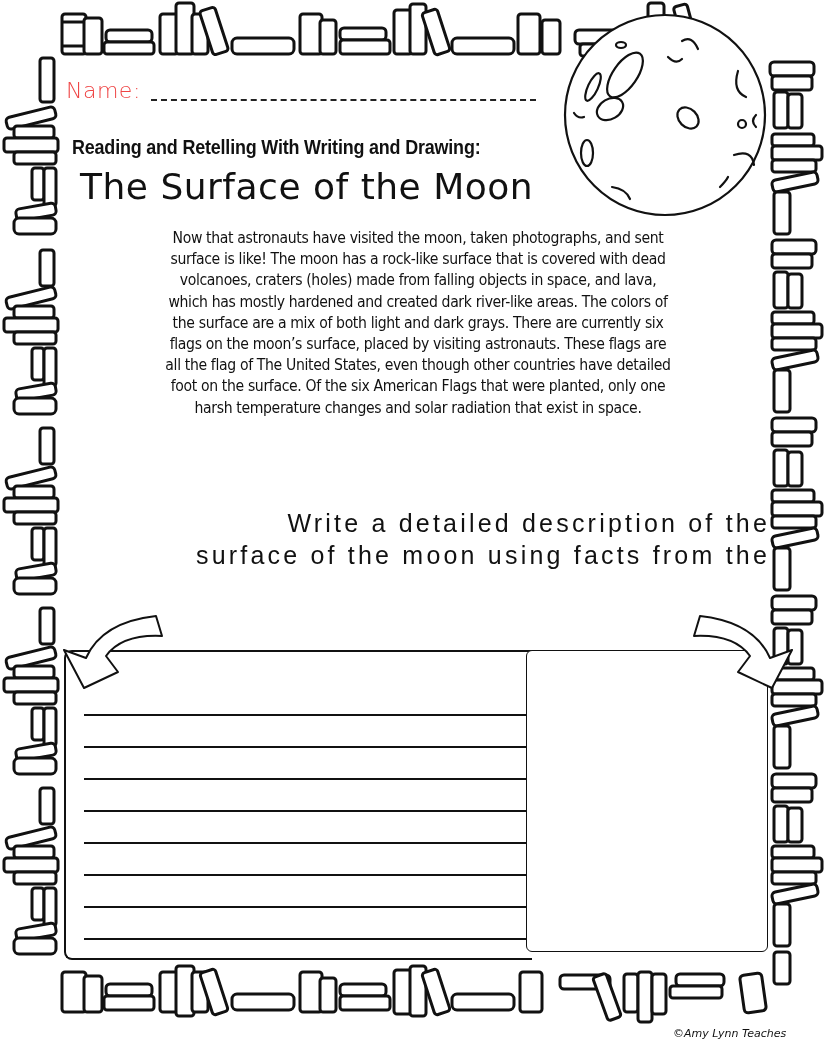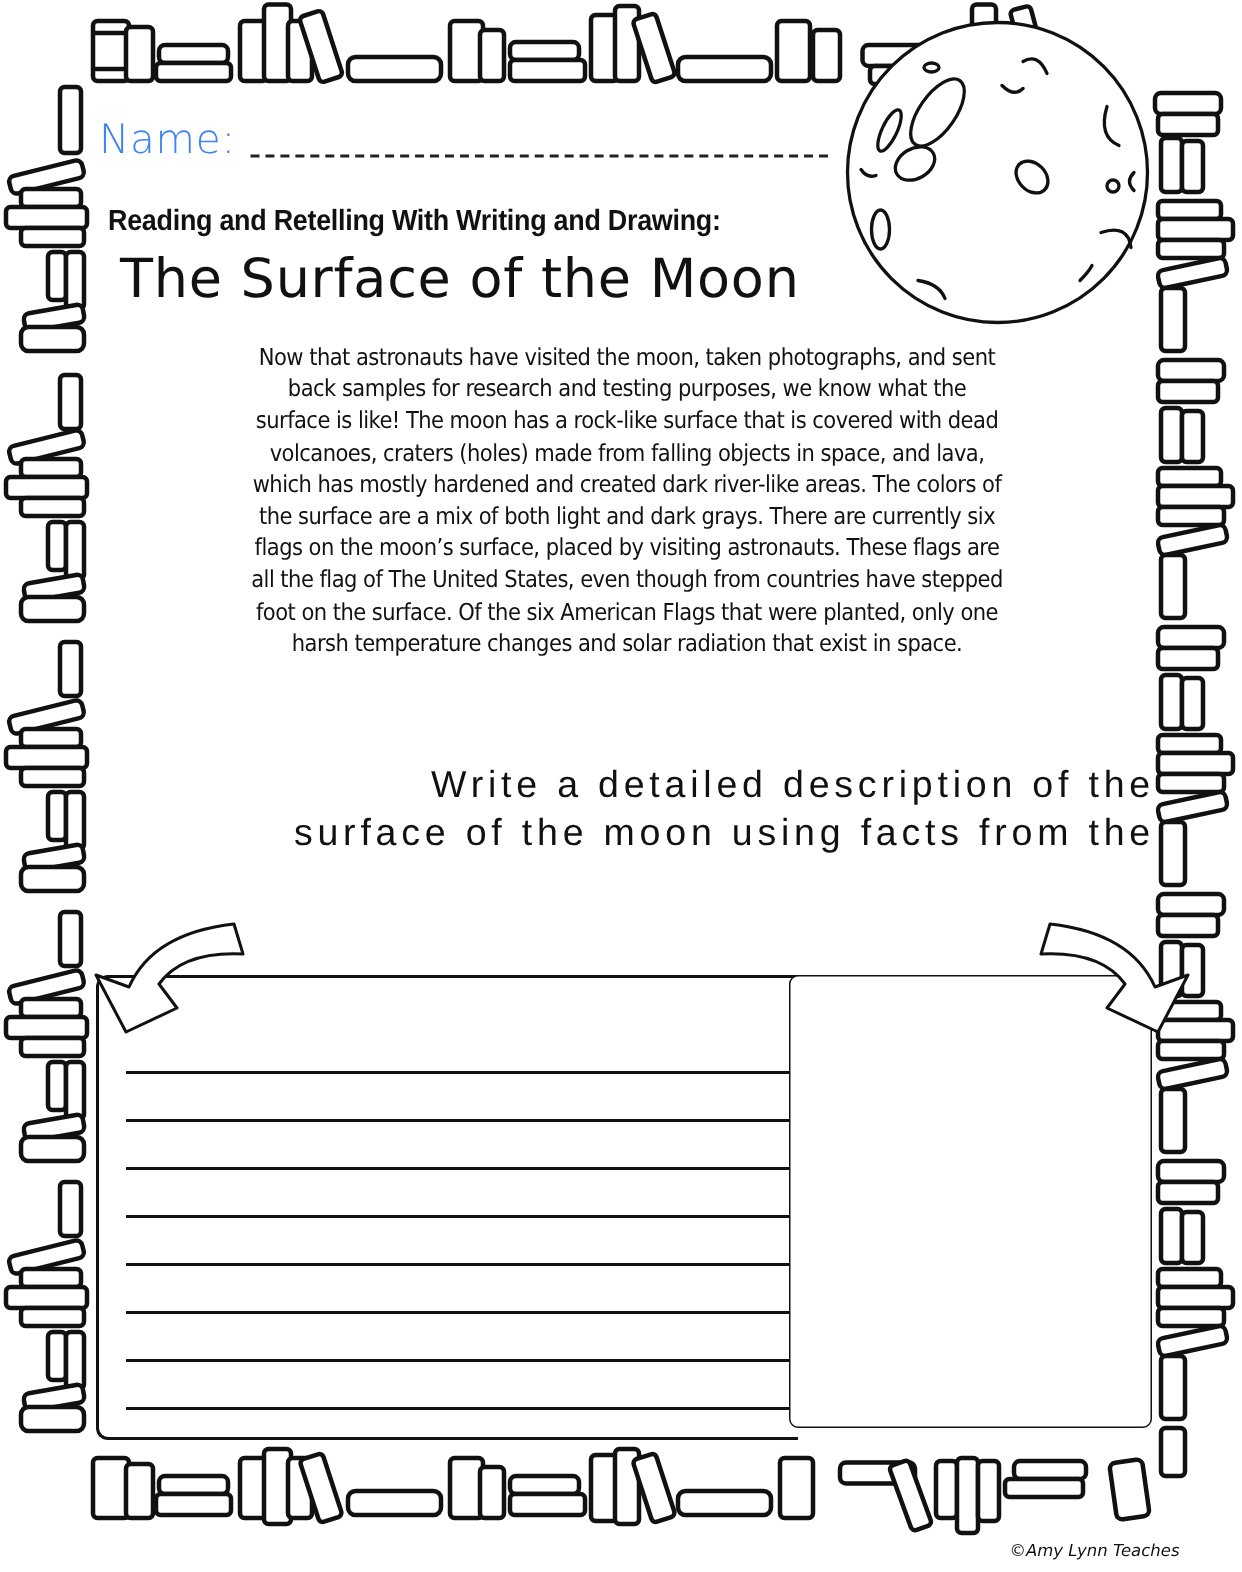--- a/index.html
+++ b/index.html
@@ -1,19 +1,19 @@
 <!DOCTYPE html>
 <html><head>
 <meta charset="utf-8">
 <style>
   html, body { margin: 0; padding: 0; background: #ffffff; }
   body { width: 828px; height: 1048px; position: relative; overflow: hidden; font-family: "DejaVu Sans", sans-serif; color: #111; }
   .abs { position: absolute; }
   svg.border { position: absolute; left: 0; top: 0; }
-  .name-row { left: 66px; top: 78px; font-family: "DejaVu Sans", sans-serif; font-size: 27px; font-weight: 300; color: #3b82f6; letter-spacing: 0.5px; white-space: nowrap; }
+  .name-row { left: 66px; top: 78px; font-family: "DejaVu Sans", sans-serif; font-size: 22px; font-weight: 300; color: #ef4444; letter-spacing: 0.5px; white-space: nowrap; }
   .name-line { display: inline-block; width: 385px; border-bottom: 2px dashed #222; margin-left: 10px; vertical-align: -3px; height: 2px; }
   .subtitle { left: 72px; top: 136px; font-family: "Liberation Sans Narrow", "Liberation Sans", sans-serif; font-weight: 700; font-size: 19.5px; letter-spacing: -0.2px; transform: scaleX(0.92); transform-origin: left; white-space: nowrap; }
   .title { left: 80px; top: 166px; font-family: "DejaVu Sans", sans-serif; font-size: 36px; letter-spacing: 0.5px; white-space: nowrap; }
   .passage { left: 78px; top: 228px; width: 680px; text-align: center; font-family: "DejaVu Sans Condensed", "DejaVu Sans", sans-serif; font-size: 15.6px; line-height: 21.2px; letter-spacing: -0.35px; }
   .passage span { display: block; white-space: nowrap; }
   .prompt { left: 70px; top: 508px; width: 700px; text-align: right; font-family: Liberation Sans, sans-serif; font-size: 25px; line-height: 31.5px; letter-spacing: 3.2px; font-weight: 400; }
   .prompt span { display: block; white-space: nowrap; }
   .write-box { left: 64px; top: 650px; width: 466px; height: 306px; border: 2px solid #111; border-right: none; border-radius: 8px 0 0 8px; }
   .draw-box { left: 526px; top: 650px; width: 240px; height: 300px; border: 1.5px solid #111; border-radius: 6px; background: #fff; }
   .line { position: absolute; left: 18px; width: 450px; height: 2px; background: #111; }
@@ -195,27 +195,26 @@
 </svg>
 
 <div class="abs name-row">
   <span>Name:</span><span class="name-line"></span>
 </div>
 <div class="abs subtitle">Reading and Retelling With Writing and Drawing:</div>
 <div class="abs title">The Surface of the Moon</div>
 
 <div class="abs passage">
   <span>Now that astronauts have visited the moon, taken photographs, and sent</span>
-  <span>back samples for research and testing purposes, we know what the</span>
   <span>surface is like! The moon has a rock-like surface that is covered with dead</span>
   <span>volcanoes, craters (holes) made from falling objects in space, and lava,</span>
   <span>which has mostly hardened and created dark river-like areas. The colors of</span>
   <span>the surface are a mix of both light and dark grays. There are currently six</span>
   <span>flags on the moon’s surface, placed by visiting astronauts. These flags are</span>
-  <span>all the flag of The United States, even though from countries have stepped</span>
+  <span>all the flag of The United States, even though other countries have detailed</span>
   <span>foot on the surface. Of the six American Flags that were planted, only one</span>
   <span>harsh temperature changes and solar radiation that exist in space.</span>
 </div>
 
 <div class="abs prompt">
   <span>Write a detailed description of the</span>
   <span>surface of the moon using facts from the</span>
 </div>
 
 <div class="abs write-box">

